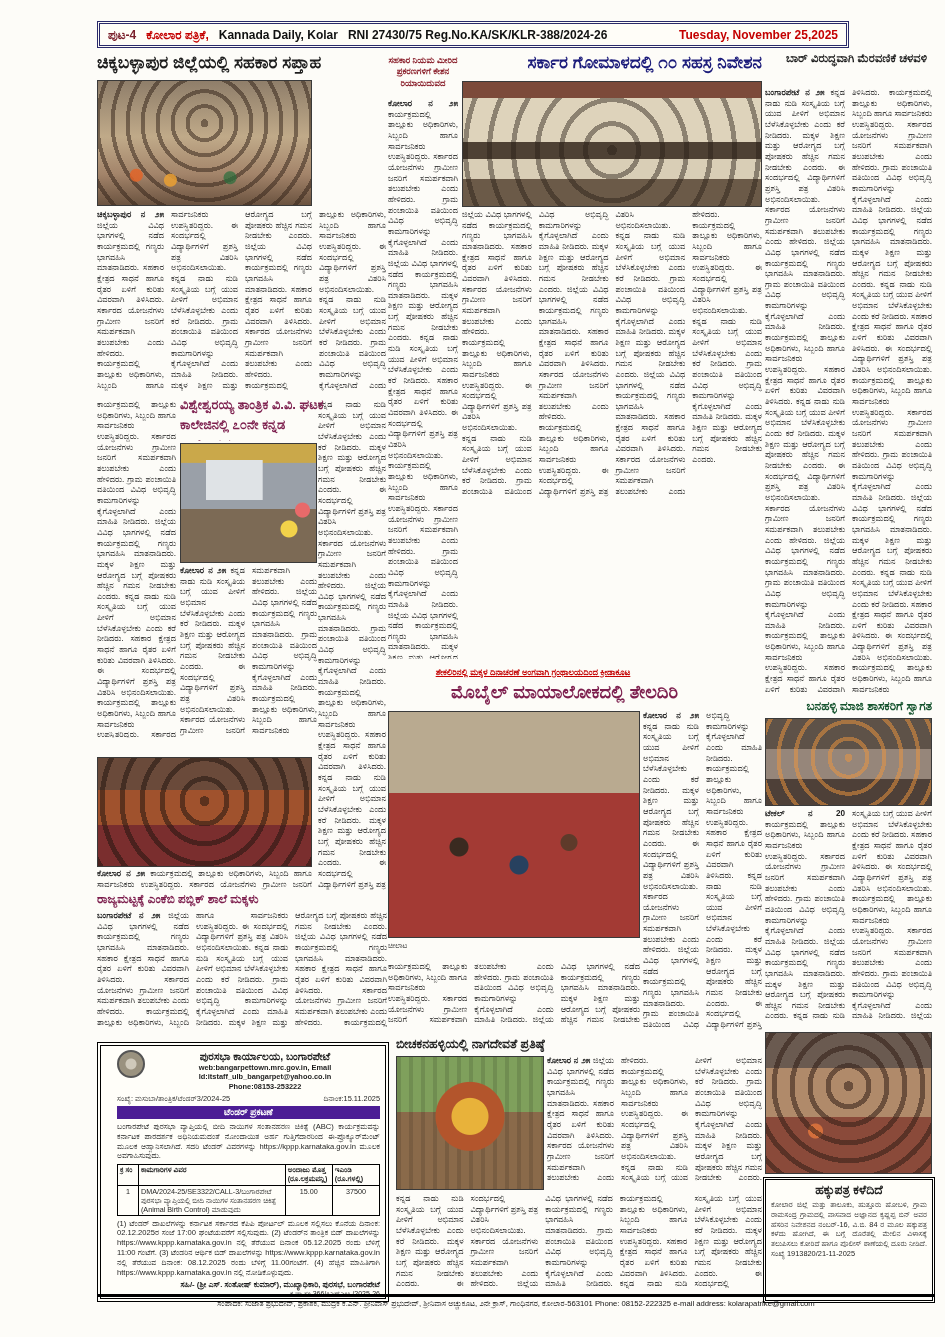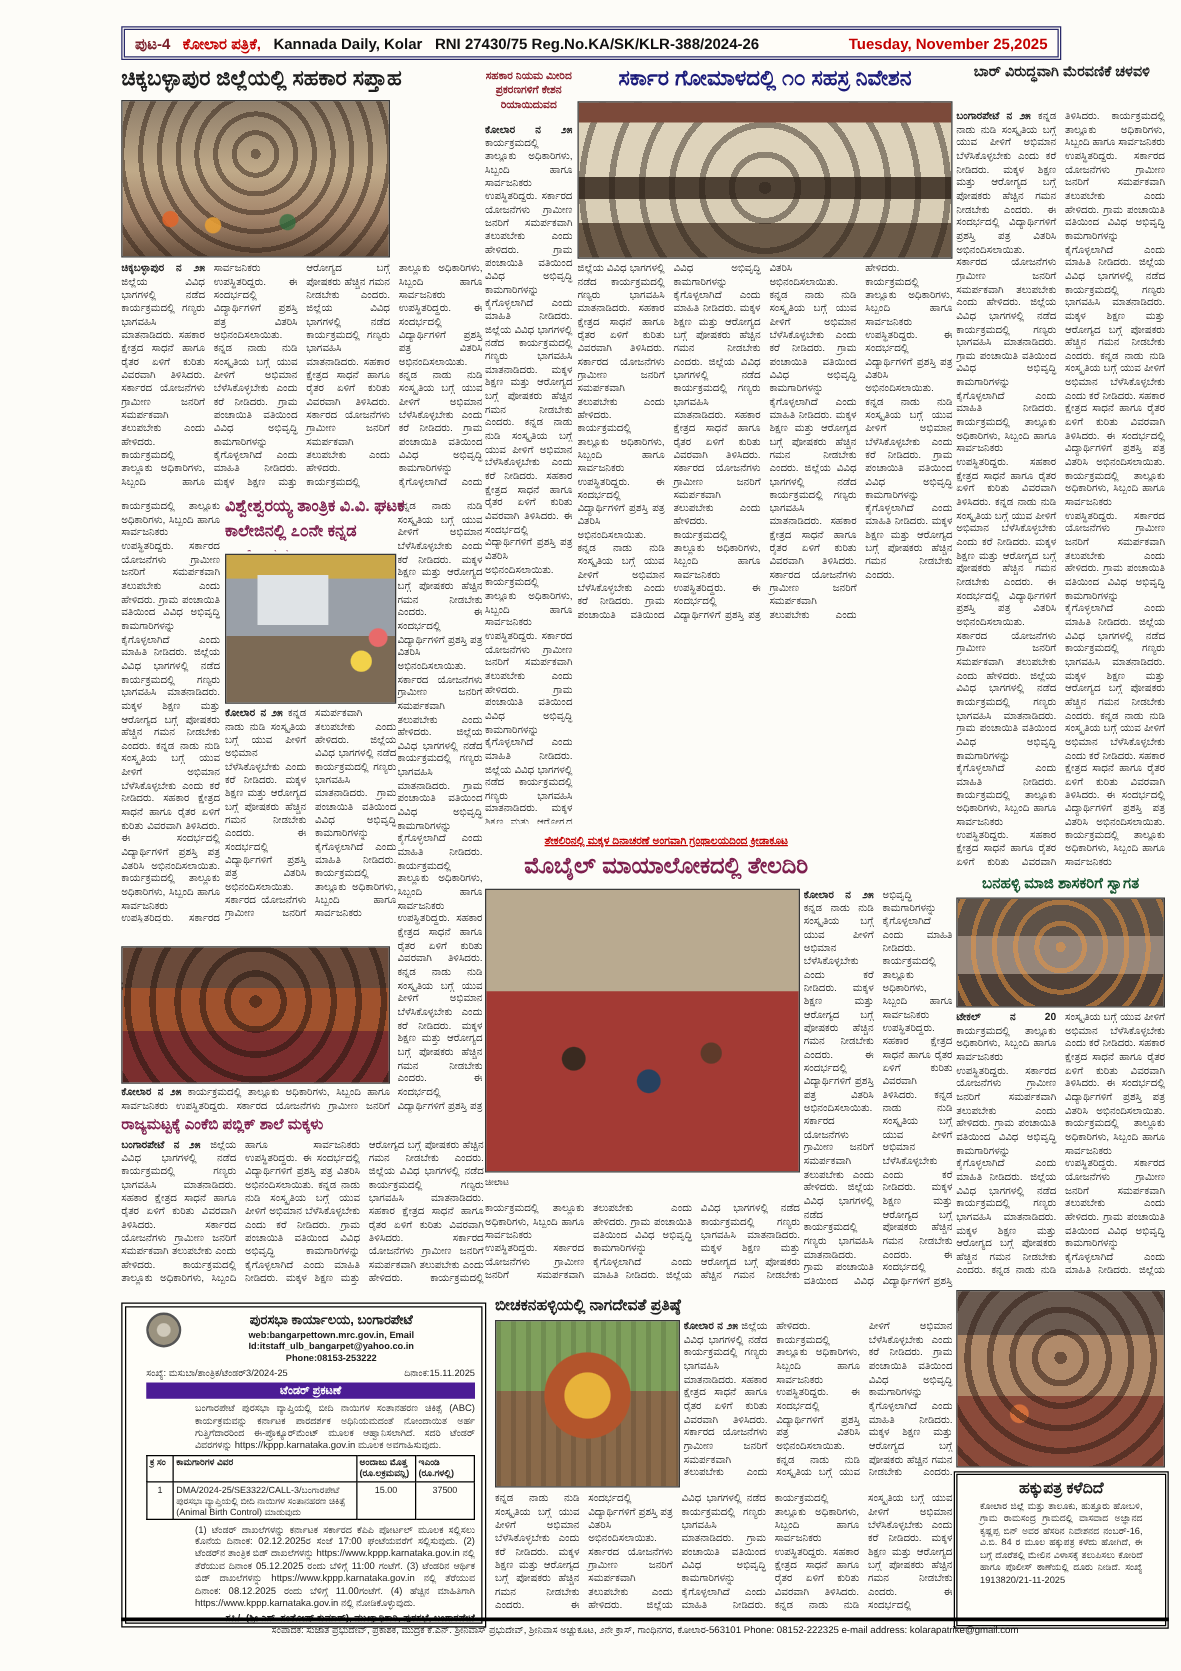--- a/index.html
+++ b/index.html
@@ -9,21 +9,21 @@
   
   .mast{border:3px double #2a2a6a;background:#fffdf8;display:flex;align-items:center;
         gap:10px;padding:0 8px;font-size:12px;white-space:nowrap;overflow:hidden;}
   .mast .pg{color:#7a1f2b;font-weight:bold;}
   .mast .kn{color:#c40000;font-weight:bold;}
   .mast .en{color:#111;font-weight:bold;}
   .mast .rni{color:#111;font-weight:bold;}
   .mast .dt{color:#c40000;font-weight:bold;margin-left:auto;}
   
   .hl{font-weight:bold;line-height:1.15;overflow:hidden;}
-  .hl.c{text-align:center;}
+  .hl.c{text-align:right;}
   .navy{color:#1b1b7a;} .maroon{color:#7d1f4e;} .green{color:#14532d;}
   
   .bt{font-size:8.2px;line-height:1.3;text-align:justify;overflow:hidden;color:#222;}
   .cols2{column-count:2;column-gap:7px;}
   .cols3{column-count:3;column-gap:7px;}
   .cols4{column-count:4;column-gap:7px;}
   .cols5{column-count:5;column-gap:7px;}
   .dl{font-weight:bold;}
   .kick{font-size:8.5px;font-weight:bold;color:#8a1f2b;text-align:center;line-height:1.35;overflow:hidden;}
   .kick.u{color:#c40000;text-decoration:underline;}
@@ -62,29 +62,29 @@
   .t-head{display:flex;align-items:flex-start;gap:5px;}
   .emblem{width:24px;height:24px;border-radius:50%;border:2px solid #555;flex:0 0 auto;
           background:radial-gradient(circle,#cfc9ba 0 5px,#9a927f 6px 100%);}
   .t-org{flex:1;text-align:center;line-height:1.25;}
   .t-org .o1{font-weight:bold;font-size:10.5px;}
   .t-org .o2{font-weight:bold;font-size:7.4px;}
   .t-org .o3{font-size:7.4px;font-weight:bold;}
   .t-row{display:flex;justify-content:space-between;margin-top:3px;font-size:7.4px;}
   .t-bar{background:#4c1d95;color:#fff;text-align:center;font-weight:bold;font-size:9px;
          padding:1px 0;margin:3px 0;}
-  .t-intro,.t-notes{text-align:justify;line-height:1.3;margin-left:39px;}
+  .t-intro,.t-notes{text-align:justify;line-height:1.3;}
   table.tt{border-collapse:collapse;width:100%;margin:3px 0;font-size:7.2px;}
   table.tt th,table.tt td{border:1px solid #000;padding:1px 2px;vertical-align:top;}
   table.tt th{text-align:left;line-height:1.2;}
   td.num{text-align:center;} td.amt{text-align:center;}
   .t-sign{text-align:right;font-weight:bold;font-size:7.8px;margin-top:2px;}
   .t-ref{text-align:right;font-size:7px;}
   
-  .lost{border:3px double #000;background:#fffef9;padding:3px 18px;overflow:hidden;}
+  .lost{border:3px double #000;background:#fffef9;padding:3px 5px;overflow:hidden;}
   .lost .lt{font-weight:bold;font-size:12.5px;text-align:center;margin-bottom:2px;}
   .lost .lb{font-size:7.4px;line-height:1.32;text-align:justify;}
   
   .foot{border-top:3px solid #000;padding-top:2px;font-size:7.7px;white-space:nowrap;
         overflow:hidden;text-align:center;color:#111;}
   .cap{font-size:7.4px;line-height:1.3;overflow:hidden;text-align:justify;}
 </style>
 </head>
 <body>
 

